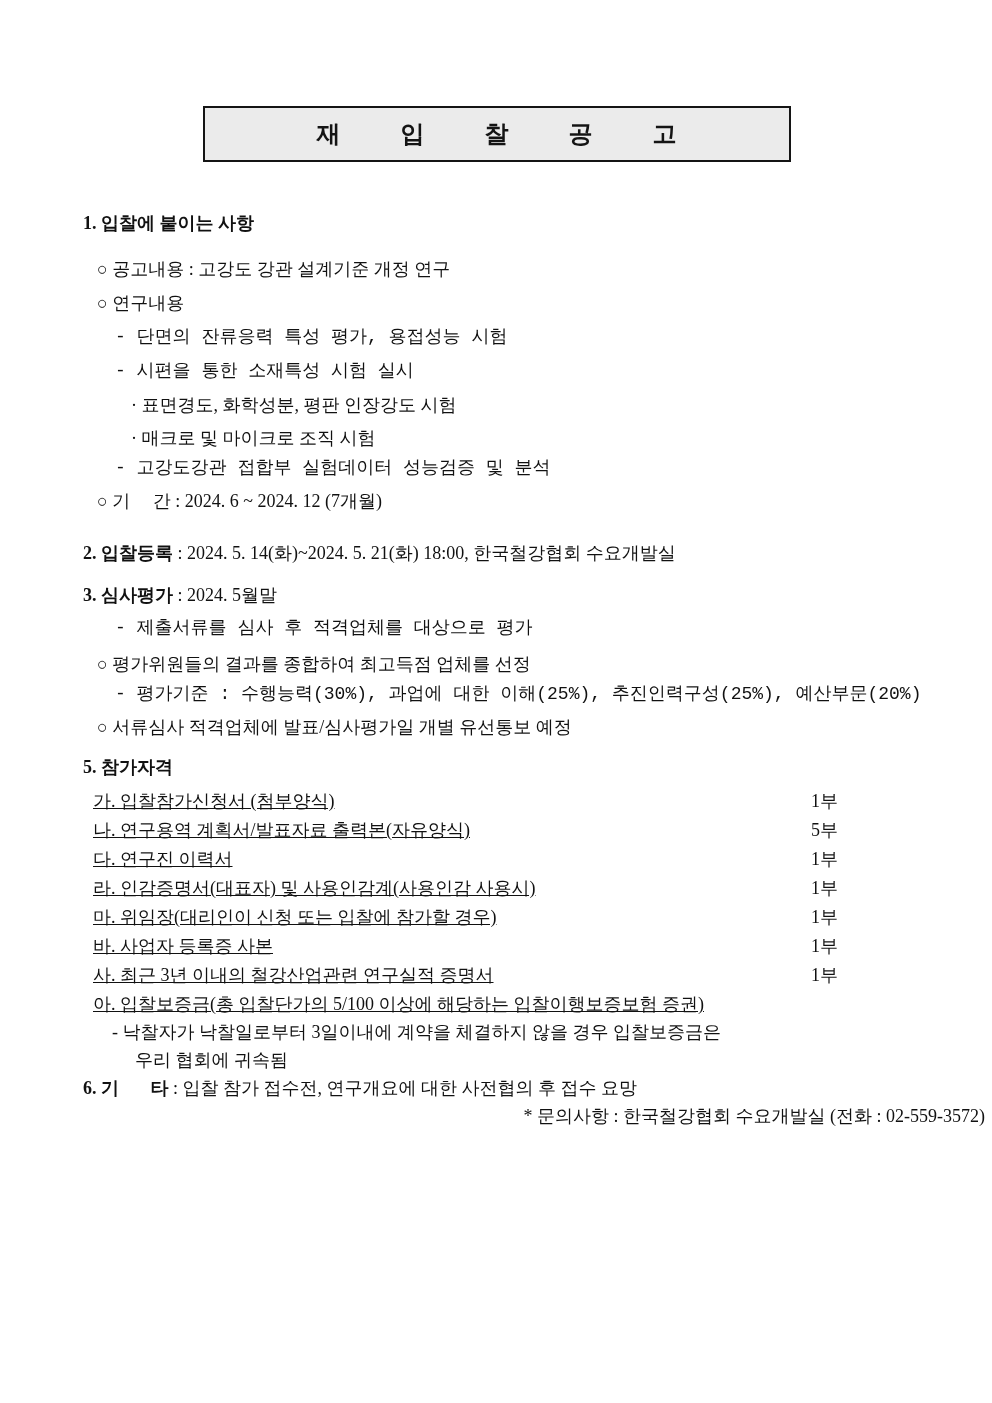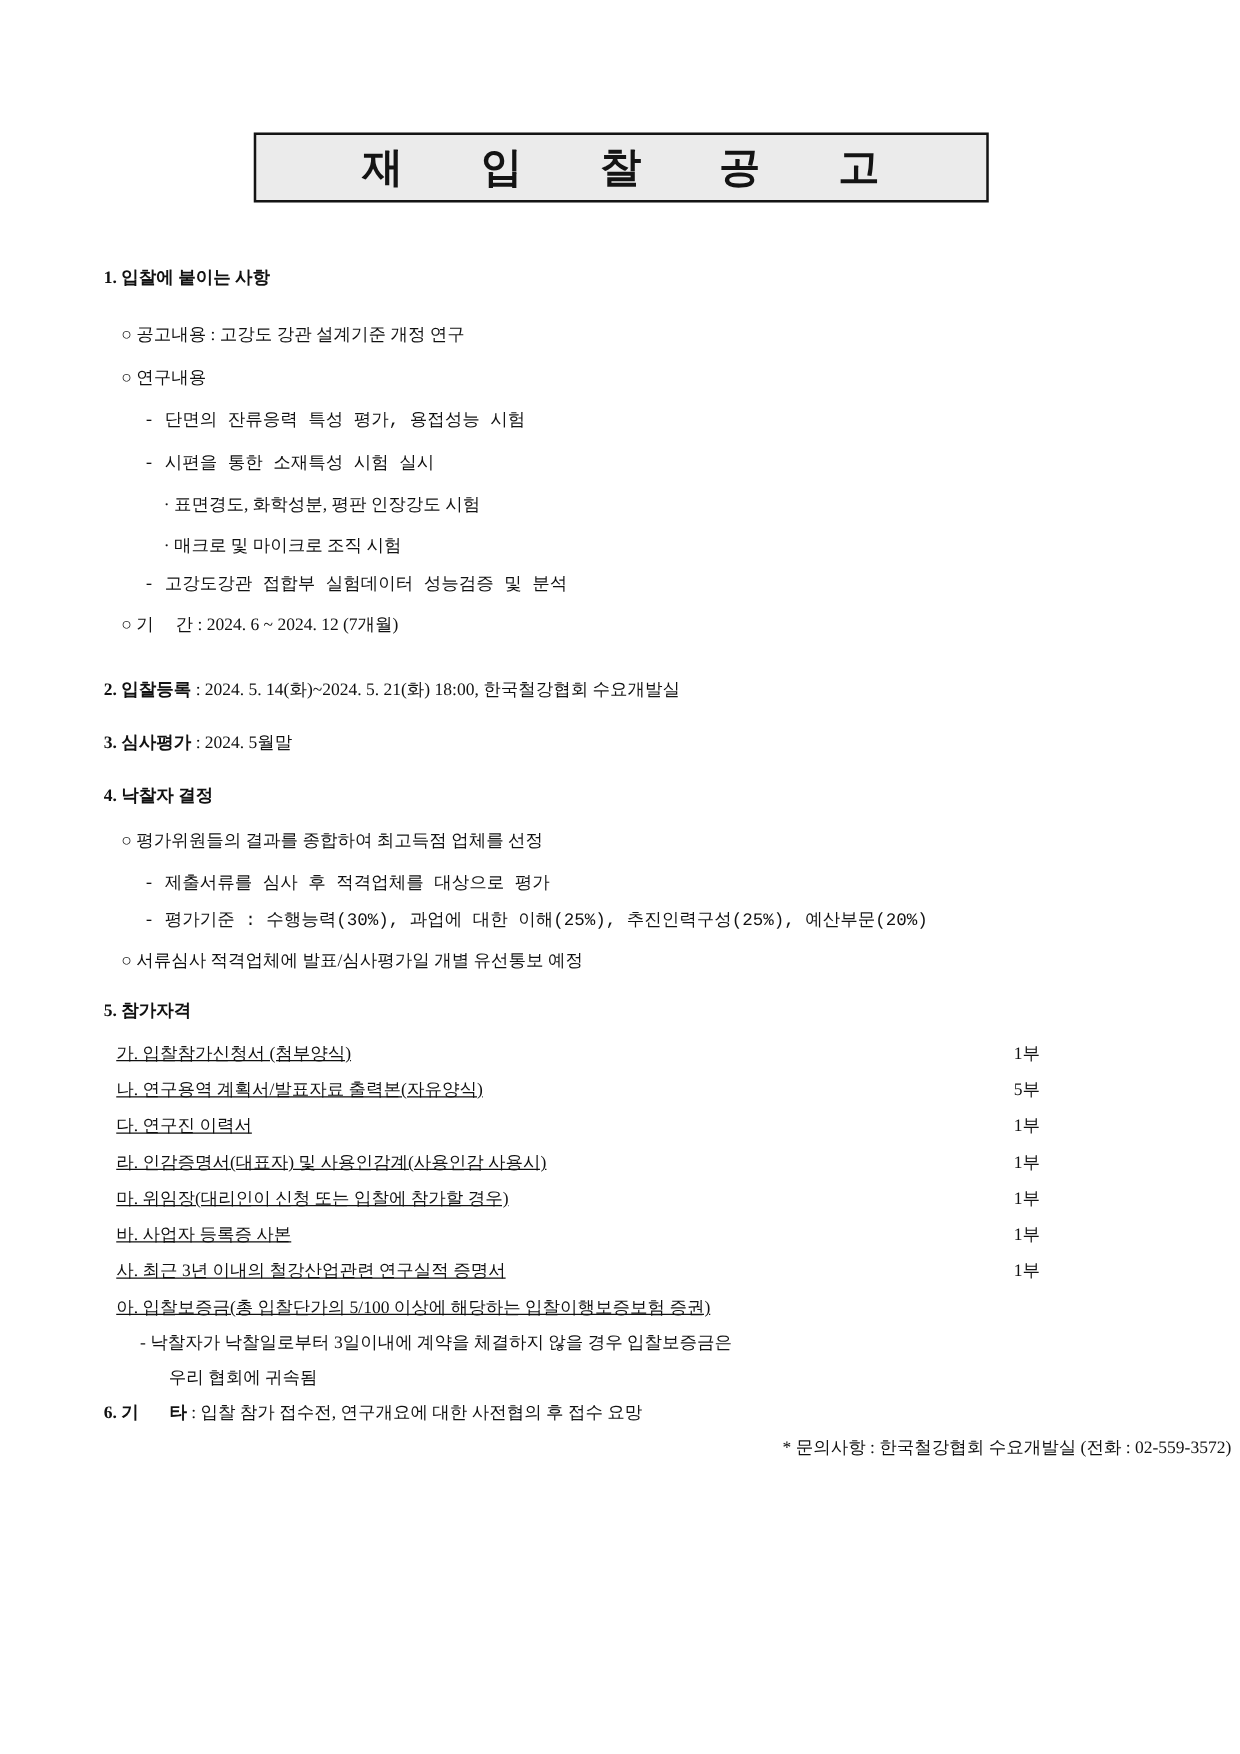--- a/index.html
+++ b/index.html
@@ -18,35 +18,35 @@
   }
   .title-box {
     position: absolute;
     left: 203px; top: 106px;
     width: 588px; height: 56px;
     background: #ebebeb;
     border: 2px solid #141414;
     display: flex; align-items: center; justify-content: center;
   }
   .title-text {
-    font-size: 33px;
+    font-size: 24px;
     font-weight: bold;
     white-space: nowrap;
     word-spacing: 52px;
     letter-spacing: 1px;
     color: #141414;
   }
   .content {
     position: absolute;
     left: 83px; top: 0;
     width: 902px;
     overflow: hidden;
   }
   .line {
-    font-size: 14px;
+    font-size: 18px;
     line-height: 26px;
     white-space: nowrap;
   }
   .h { font-weight: bold; }
   
   .ind-b   { padding-left: 14px; }  
   .ind-d   { padding-left: 32px; font-family: Liberation Mono, monospace; }  
   .ind-dot { padding-left: 48px; }  
   .ind-i   { padding-left: 10px; }  
   .ind-sd  { padding-left: 29px; }  
@@ -77,23 +77,22 @@
     <div class="line ind-b" style="margin-top:7px">○ 기&nbsp;&nbsp;&nbsp;&nbsp;&nbsp;간 : 2024. 6 ~ 2024. 12 (7개월)</div>
 
     <div class="line" style="margin-top:26px">
       <span class="h">2. 입찰등록</span><span>&nbsp;: 2024. 5. 14(화)~2024. 5. 21(화) 18:00, 한국철강협회 수요개발실</span>
     </div>
 
     <div class="line" style="margin-top:16px">
       <span class="h">3. 심사평가</span><span>&nbsp;: 2024. 5월말</span>
     </div>
 
-    <div class="line h" style="margin-top:17px">4. 낙찰자 결정</div>
+    <div class="line ind-d" style="margin-top:7px">- 제출서류를 심사 후 적격업체를 대상으로 평가</div>
     <div class="line ind-b" style="margin-top:10px">○ 평가위원들의 결과를 종합하여 최고득점 업체를 선정</div>
-    <div class="line ind-d" style="margin-top:7px">- 제출서류를 심사 후 적격업체를 대상으로 평가</div>
     <div class="line ind-d" style="margin-top:4px">- 평가기준 : 수행능력(30%), 과업에 대한 이해(25%), 추진인력구성(25%), 예산부문(20%)</div>
     <div class="line ind-b" style="margin-top:7px">○ 서류심사 적격업체에 발표/심사평가일 개별 유선통보 예정</div>
 
     <div class="line h" style="margin-top:14px">5. 참가자격</div>
 
     <div class="line item ind-i" style="margin-top:8px">
       <span>가. 입찰참가신청서 (첨부양식)</span>
       <span class="count">1부</span>
     </div>
     <div class="line item ind-i" style="margin-top:3px">

